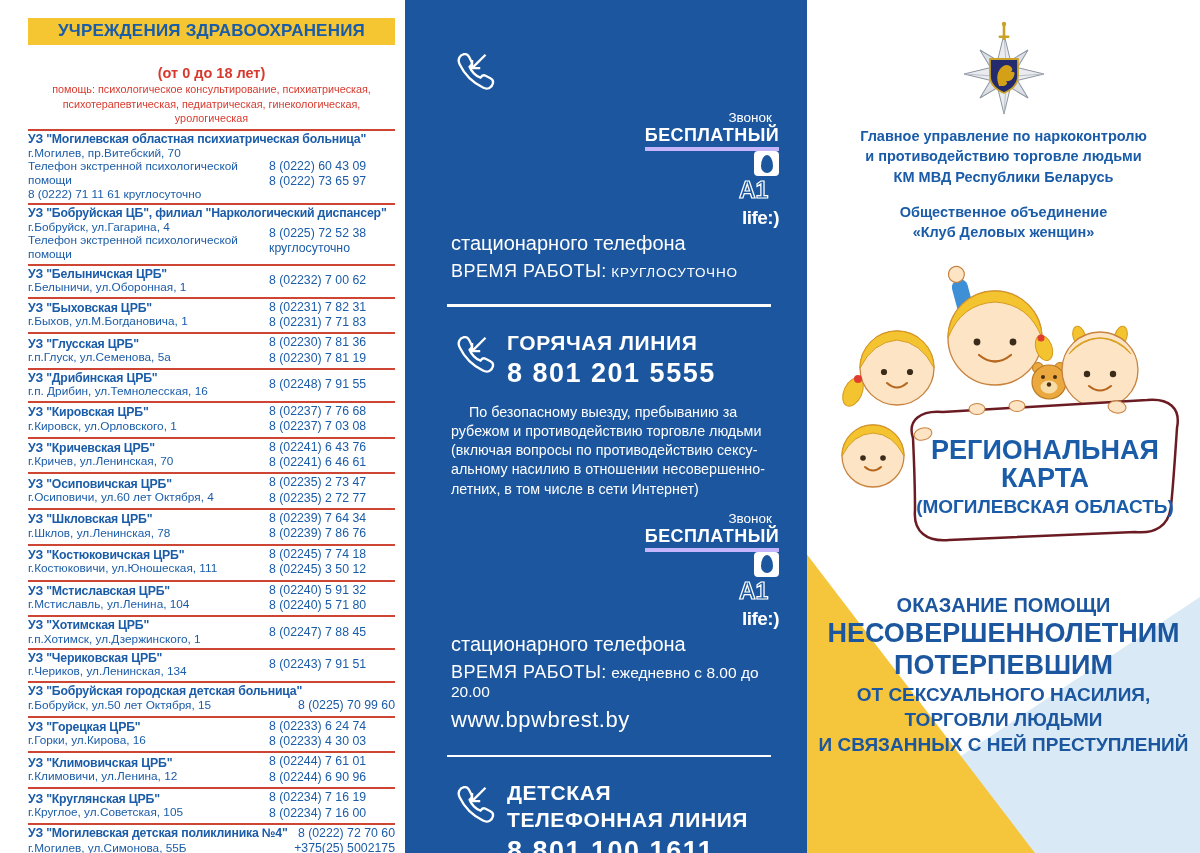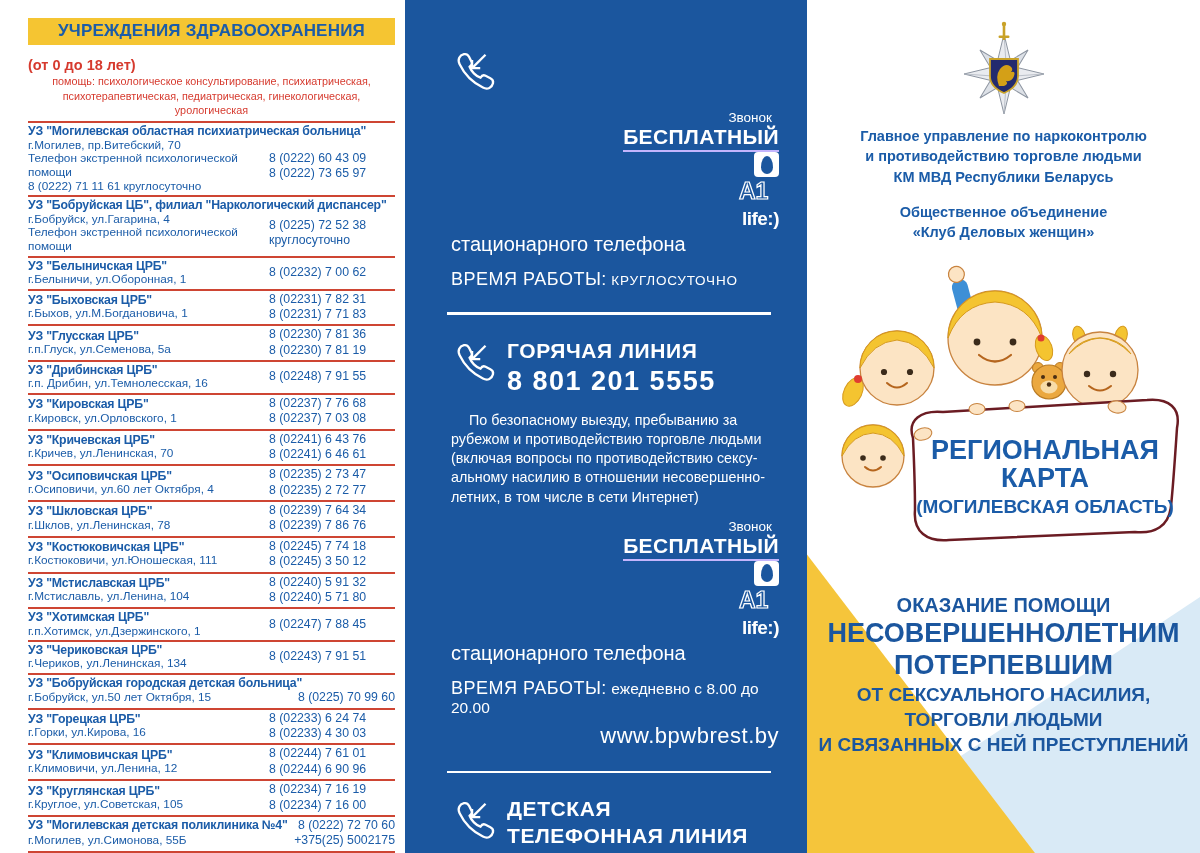--- a/index.html
+++ b/index.html
@@ -4,21 +4,21 @@
 <style>
   html,body{margin:0;padding:0;background:#e8e8e8;}
   .page{position:relative;width:1200px;height:853px;background:#0f766e;overflow:hidden;
         font-family:"Liberation Sans",sans-serif;}
 
   
   .lp{position:absolute;left:0;top:0;width:405px;height:853px;background:#fff;
       box-sizing:border-box;padding:18px 10px 0 28px;color:#1B5CA8;overflow:hidden;}
   .lp-band{background:#F5C532;color:#1B5CA8;font-weight:bold;font-size:17px;
            text-align:center;padding:3px 0 4px;letter-spacing:.2px;}
-  .lp-age{color:#D63A2E;font-weight:bold;text-align:left;font-size:14.5px;margin-top:12px;}
+  .lp-age{color:#D63A2E;font-weight:bold;text-align:center;font-size:14.5px;margin-top:20px;}
   .lp-sub{color:#D63A2E;text-align:center;font-size:10.8px;line-height:1.25;margin-top:2px;}
   .flist{margin-top:4px;border-top:2px solid #CE4533;}
   .frow{border-bottom:2px solid #CE4533;padding:1px 0 2px;display:flex;align-items:center;}
   .frow.block{display:block;}
   .fcols{display:flex;align-items:center;gap:20px;}
   .fl{flex:1;min-width:0;}
   .fr{width:126px;flex:none;font-size:12.3px;line-height:1.25;}
   .fname{font-weight:bold;font-size:12.3px;line-height:1.16;letter-spacing:-.2px;}
   .faddr{font-size:11.8px;line-height:1.16;}
   .fline2{display:flex;justify-content:space-between;align-items:baseline;}
@@ -28,38 +28,38 @@
   
   .mp{position:absolute;left:405px;top:0;width:402px;height:853px;background:#1B569E;
       color:#fff;box-sizing:border-box;padding:46px 28px 0 46px;}
   .mtitle-row{display:flex;align-items:flex-start;}
   .micon{width:56px;flex:none;padding-top:2px;}
   .mtitle{font-weight:bold;font-size:21px;line-height:1.3;letter-spacing:.6px;padding-top:8px;}
   .mnum-inline{font-size:27px;margin-left:16px;letter-spacing:1px;}
   .mnum{font-size:27px;letter-spacing:1.5px;}
   .free-row{display:flex;align-items:flex-end;margin-top:12px;flex-direction:column;}
   .free-prefix{font-size:13.5px;margin-right:7px;}
-  .free-word{font-size:21px;font-weight:bold;border-bottom:2px solid #c4b5fd;
+  .free-word{font-size:18px;font-weight:bold;border-bottom:4px solid #c4b5fd;
              padding-bottom:1px;letter-spacing:.4px;}
   .mts{display:inline-block;width:25px;height:25px;background:#fff;border-radius:4px;
        position:relative;margin-left:13px;}
   .mts::after{content:"";position:absolute;left:6.5px;top:3.5px;width:12px;height:18px;
        background:#1B569E;border-radius:50% 50% 50% 50% / 62% 62% 38% 38%;}
   .a1wrap{margin-left:9px;display:inline-block;}
   .life{font-size:19px;font-weight:bold;margin-left:10px;letter-spacing:-.5px;}
   .free-from{font-size:20px;margin-top:3px;}
-  .hours{margin-top:13px;}
+  .hours{margin-top:6px;}
   .hours-label{font-size:18px;letter-spacing:.5px;}
   .hours-caps{font-size:13.5px;letter-spacing:.8px;}
   .hours-low{font-size:15.5px;}
   .mdiv{height:2.5px;background:#fff;margin:22px 8px 22px -4px;}
   .para{font-size:14.3px;line-height:1.34;margin-top:12px;}
   .para .ln{text-align:justify;}
   .para .first{text-indent:18px;}
-  .site{text-align:right;font-size:22px;margin-top:6px;letter-spacing:.5px;}
+  .site{text-align:left;font-size:22px;margin-top:6px;letter-spacing:.5px;}
   .info-block{font-size:0;}
   .info-title{font-weight:bold;font-size:20px;line-height:1.3;letter-spacing:.6px;}
 
   
   .rp{position:absolute;left:807px;top:0;width:393px;height:853px;background:#fff;overflow:hidden;}
   .wedge-blue{position:absolute;inset:0;background:#D9EAF6;
               clip-path:polygon(100% 70%,2% 100%,100% 100%);}
   .wedge-yellow{position:absolute;inset:0;background:#F5C53B;
               clip-path:polygon(0 65%,58% 100%,0 100%);}
   .emblem{display:block;margin:18px auto 0;}

